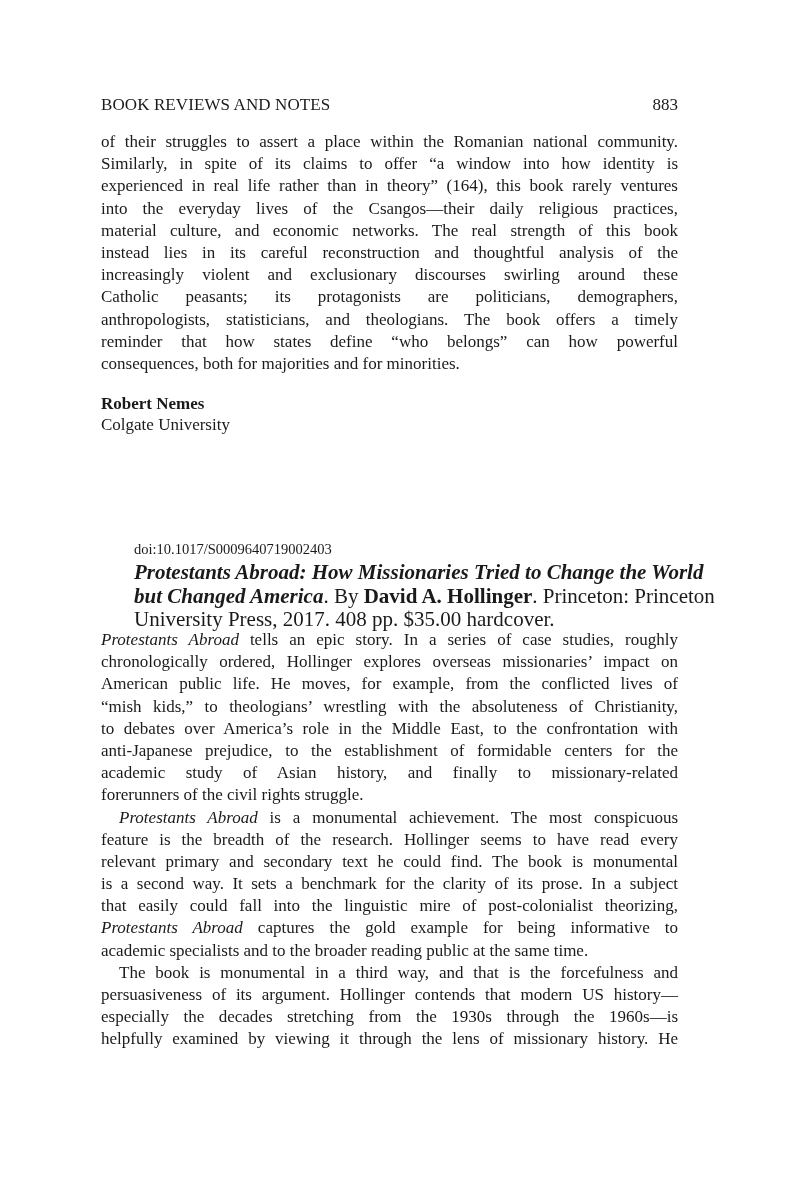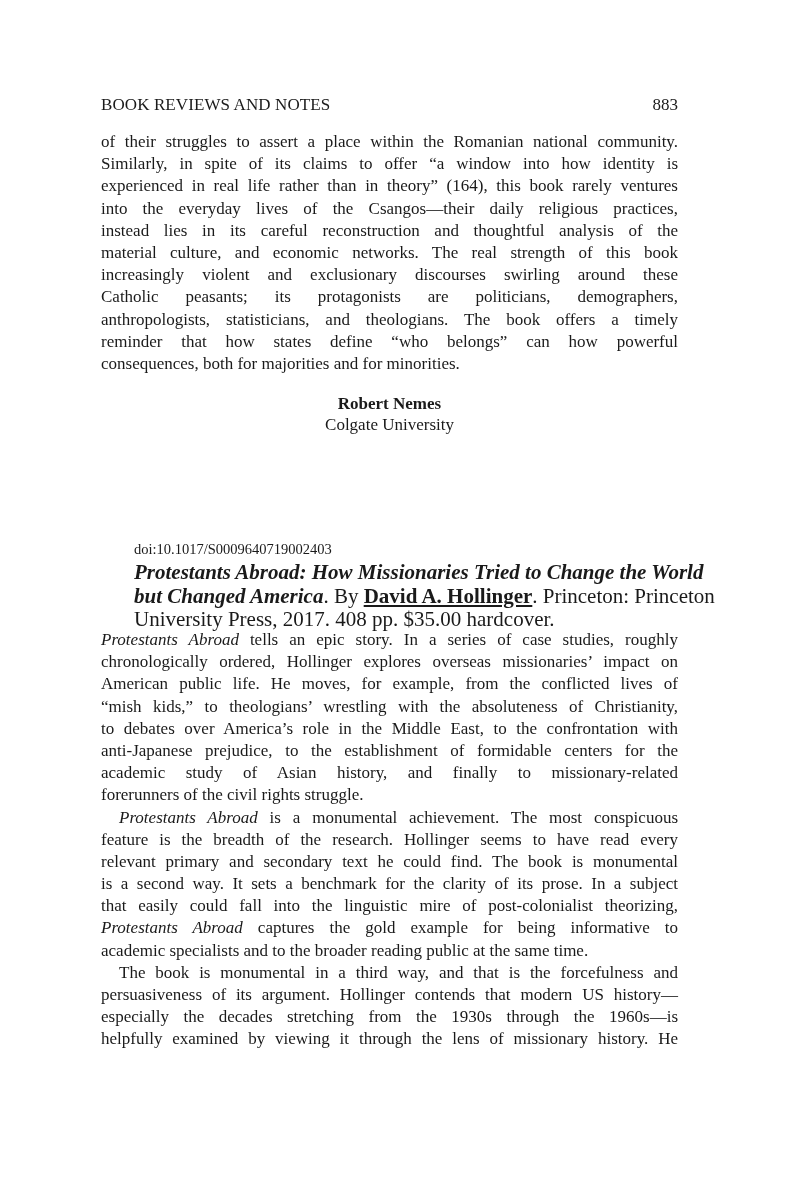--- a/index.html
+++ b/index.html
@@ -7,27 +7,27 @@
            font-family: "Liberation Serif", "DejaVu Serif", serif; color: #1a1a1a; }
     .page { position: absolute; left: 0; top: 0; width: 801px; height: 1201px; padding-left: 48px; }
     .running-head { position: absolute; left: 101px; top: 94px; width: 577px; height: 22px;
                     font-size: 17px; line-height: 22px; }
     .running-head .title { position: absolute; left: 0; top: 0; letter-spacing: 0.1px; }
     .running-head .pnum { position: absolute; right: 0; top: 0; }
     .block { position: absolute; left: 101px; width: 577px; font-size: 17px; }
     .line { height: 22.2px; line-height: 22.2px; text-align: justify; text-align-last: justify; white-space: nowrap; overflow: visible; }
     .line.last { text-align-last: left; }
     .line > span.j { display: block; text-align: justify; text-align-last: justify; white-space: normal; }
-    .sig { position: absolute; left: 101px; width: 577px; text-align: center; font-size: 17px; line-height: 21px; }
+    .sig { position: absolute; left: 101px; width: 577px; text-align: left; font-size: 17px; line-height: 21px; }
     .sig .name { font-weight: bold; }
     .citation { position: absolute; left: 134px; width: 544px; }
     .doi { font-size: 14.5px; line-height: 20px; height: 22px; margin-top: 14px; }
     .cite-line { font-size: 21px; line-height: 23.5px; height: 23.5px; white-space: nowrap; }
     .bi { font-weight: bold; font-style: italic; }
-    .b { font-weight: bold; text-decoration: underline; }
+    .b { font-weight: bold; }
     i, .it { }
   </style>
 </head>
 <body>
 
 <div class="page">
 
   <div class="running-head">
     <span class="title">BOOK REVIEWS AND NOTES</span>
     <span class="pnum">883</span>
@@ -40,24 +40,24 @@
     <div class="line">
         <span class="j">Similarly, in spite of its claims to offer “a window into how identity is</span>
       </div>
     <div class="line">
         <span class="j">experienced in real life rather than in theory” (164), this book rarely ventures</span>
       </div>
     <div class="line">
         <span class="j">into the everyday lives of the Csangos—their daily religious practices,</span>
       </div>
     <div class="line">
-        <span class="j">instead lies in its careful reconstruction and thoughtful analysis of the</span>
+        <span class="j">material culture, and economic networks. The real strength of this book</span>
       </div>
     <div class="line">
-        <span class="j">material culture, and economic networks. The real strength of this book</span>
+        <span class="j">instead lies in its careful reconstruction and thoughtful analysis of the</span>
       </div>
     <div class="line">
         <span class="j">increasingly violent and exclusionary discourses swirling around these</span>
       </div>
     <div class="line">
         <span class="j">Catholic peasants; its protagonists are politicians, demographers,</span>
       </div>
     <div class="line">
         <span class="j">anthropologists, statisticians, and theologians. The book offers a timely</span>
       </div>

